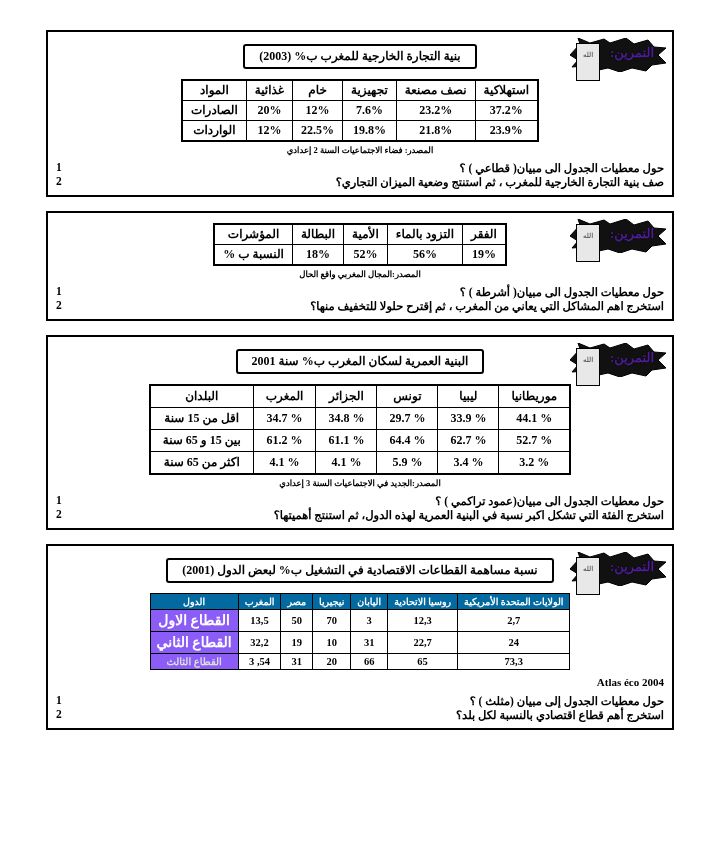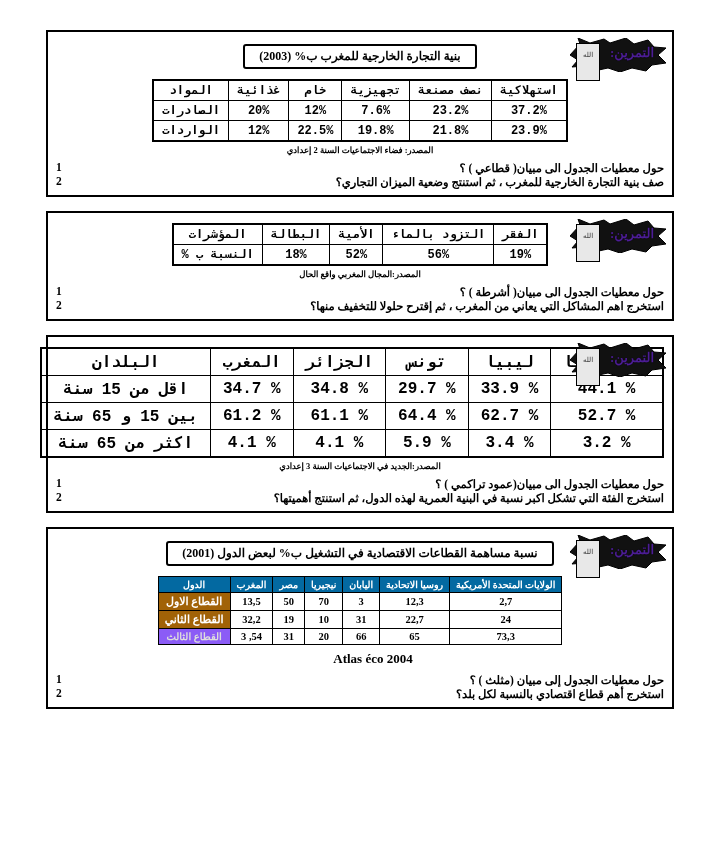--- a/index.html
+++ b/index.html
@@ -80,21 +80,20 @@
     border-collapse: collapse;
     margin: 0 auto;
     font-size: 12px;
   }
   table.bordered th, table.bordered td {
     border: 1px solid #000;
     padding: 2px 8px;
     text-align: center;
     white-space: nowrap;
     font-weight: bold;
-    font-family: Liberation Mono, monospace;
   }
   table.bordered th {
     font-weight: bold;
   }
   table.thick { border: 2px solid #000; }
   .srcline {
     text-align: center;
     font-size: 8.5px;
     margin-top: 3px;
     font-weight: bold;
@@ -112,44 +111,44 @@
     text-align: right;
   }
   .qline .n {
     position: absolute;
     left: 0;
     direction: ltr;
   }
   
   .ex3 table.bordered th, .ex3 table.bordered td {
     padding: 3px 12px;
-    font-size: 16px;
+    font-size: 12px;
   }
   
   .ex4 table.grid {
     border-collapse: collapse;
     font-size: 10.5px;
     margin: 0 auto;
   }
   .ex4 table.grid td, .ex4 table.grid th {
     border: 1px solid #000;
     padding: 2px 6px;
     text-align: center;
     font-weight: bold;
     white-space: nowrap;
   }
   .ex4 .hdr { background: #0369a1; color: #fff; font-size: 9.5px; }
-  .ex4 .rowlabel { background: #a16207; color: #fff; font-size: 11px; text-align: center; }
+  .ex4 .rowlabel { background: #8b5cf6; color: #fff; font-size: 14px; text-align: center; }
   .ex4 .rowlabel3 { background: #8b5cf6; color: #ddd; font-size: 10px; }
   .atlas {
-    font-size: 13px;
+    font-size: 11px;
     font-weight: bold;
     margin: 6px 0 0 6px;
     direction: ltr;
-    text-align: center;
+    text-align: right;
     padding-left: 20px;
   }
 </style>
 </head>
 <body>
 
 <div class="page">
 
   <div class="exercise">
     <div class="badge">
@@ -256,20 +255,23 @@
 
   <div class="exercise ex3">
     <div class="badge">
       <svg class="star" viewBox="0 0 96 34">
         <polygon points="0,17 10,6 8,0 20,5 34,1 40,5 56,0 64,6 78,2 84,9 96,10 88,17 96,25 82,27 76,33 62,30 50,34 38,30 24,33 14,28 2,29 8,22" fill="#111" stroke="#000"></polygon>
       </svg>
       <div class="smallbox">الله</div>
       <div class="word">التمرين:</div>
     </div>
 
+    <div class="title-wrap">
+      <div class="title">البنية العمرية لسكان المغرب ب% سنة 2001</div>
+    </div>
 
     <table class="bordered thick">
       <thead>
         <tr>
           <th>موريطانيا</th>
           <th>ليبيا</th>
           <th>تونس</th>
           <th>الجزائر</th>
           <th>المغرب</th>
           <th>البلدان</th>

